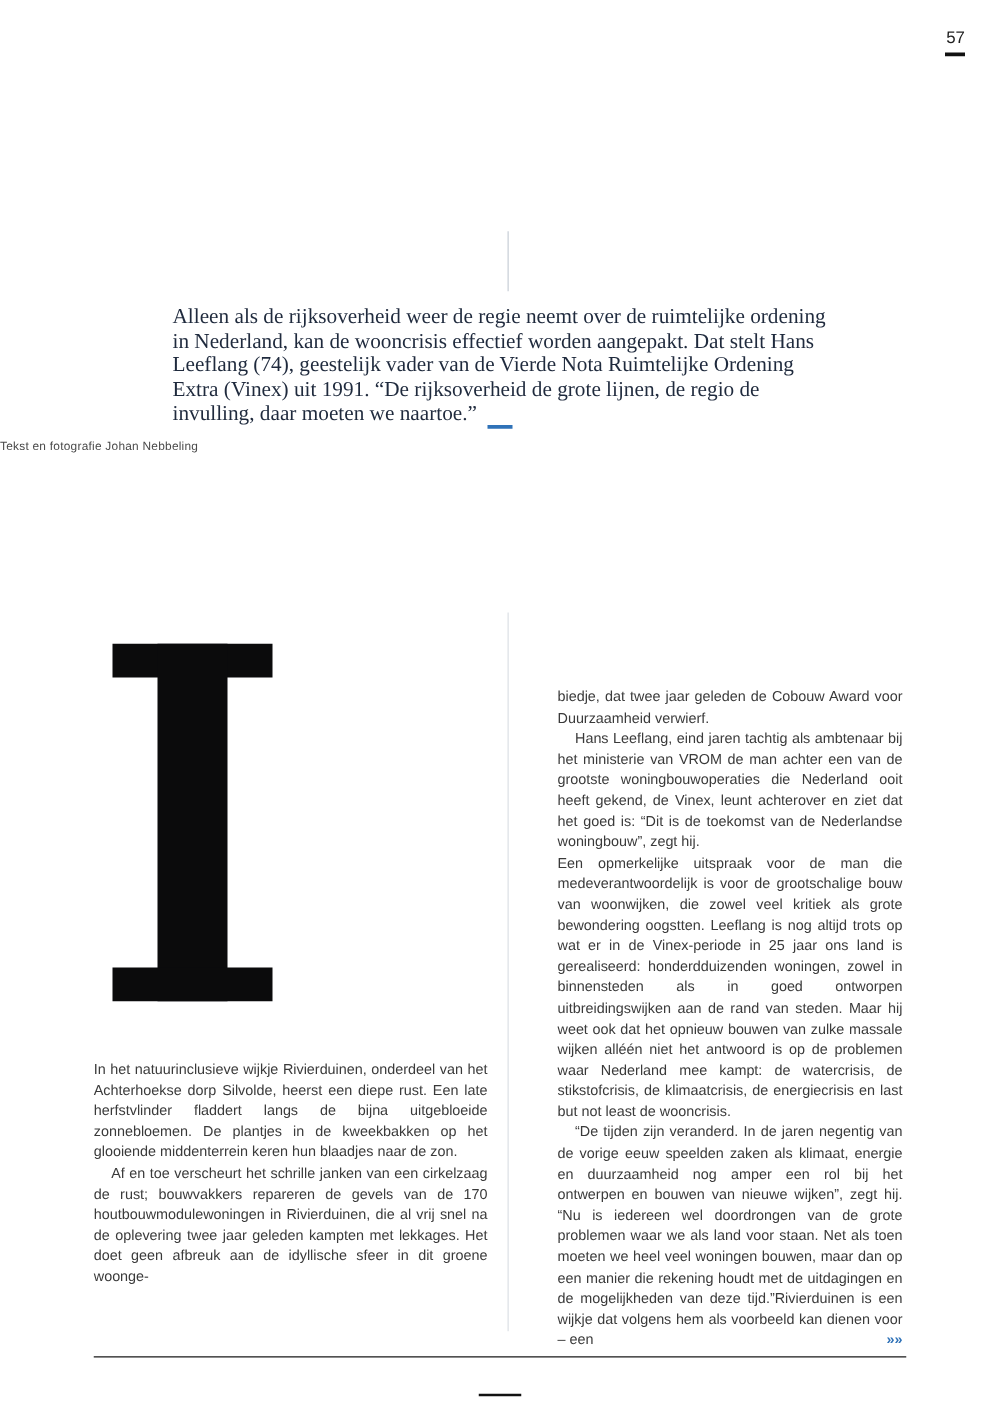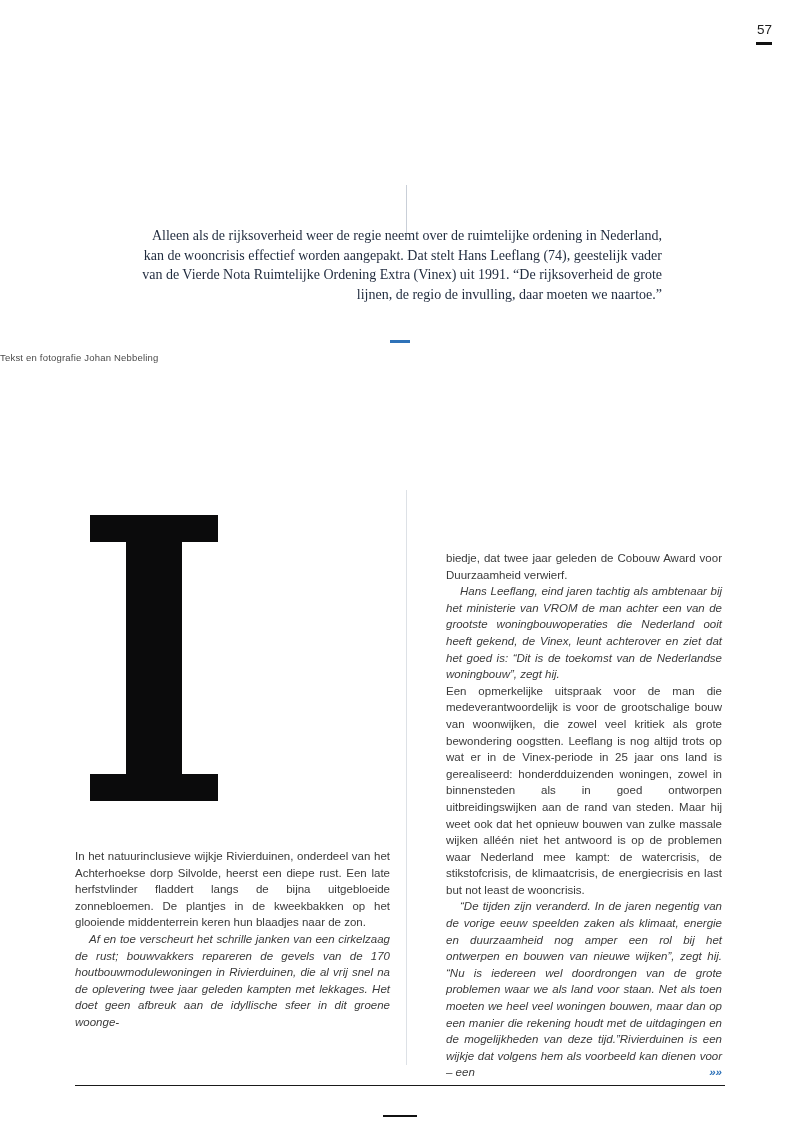--- a/index.html
+++ b/index.html
@@ -24,24 +24,24 @@
   }
 
   
   .intro-rule {
     position:absolute; left:406px; top:185px;
     width:1px; height:48px; background:#c9cfd8;
   }
 
   
   .intro {
-    position:absolute; left:138px; top:226px; width:524px;
+    position:absolute; left:138px; top:243px; width:524px;
     font-family:"Liberation Serif", serif;
-    font-size:14px; line-height:19.6px;
-    color:#1f2a3d; text-align:right;
+    font-size:17px; line-height:19.6px;
+    color:#1f2a3d; text-align:left;
   }
   .intro-dash {
     position:absolute; left:390px; top:340px;
     width:20px; height:3px; background:#2f72b8;
   }
   .credit {
     position:absolute; left:0; top:352px; width:800px;
     text-align:left; font-size:9.5px; color:#4a4a4a;
     letter-spacing:0.2px;
   }
@@ -52,21 +52,21 @@
     width:1px; height:575px; background:#dde1e6;
   }
 
   
   .columns {
     position:absolute; left:75px; top:506px; width:663px;
     display:flex;
   }
   .col { font-size:11.5px; line-height:16.6px; color:#3a3a3a; text-align:justify; }
   .col p { margin:0; }
-  .col p.indent { text-indent:14px;font-style:italic; }
+  .col p.indent { text-indent:14px; }
   .col-left  { width:315px; margin-right:56px; }
   .col-right { width:276px;margin-top:44px; }
 
   
   .dropcap {
     position:relative; width:128px; height:286px;
     margin:9px 0 47px 15px;
   }
   .dc-top,.dc-bottom { position:absolute; left:0; width:128px; height:27px; background:#0b0b0c; }
   .dc-top { top:0; } .dc-bottom { bottom:0; }

